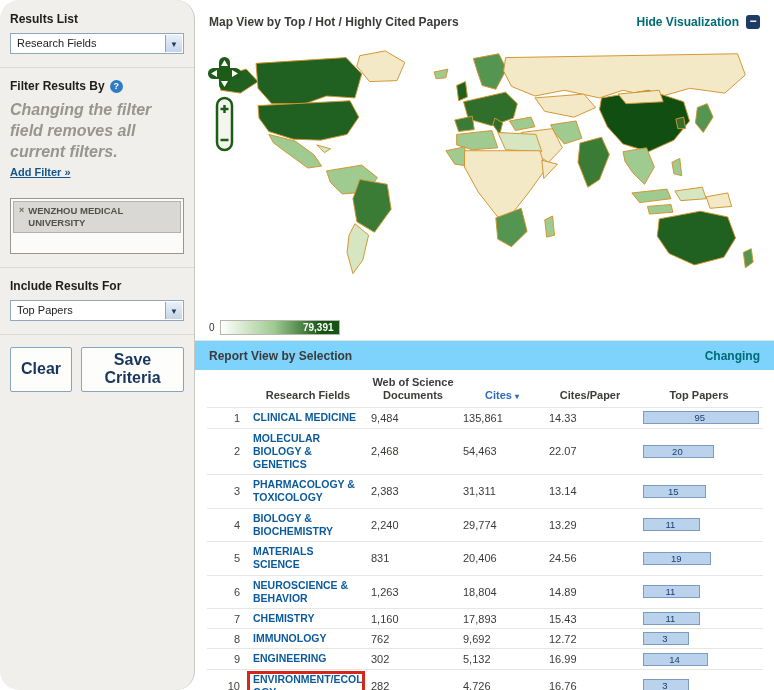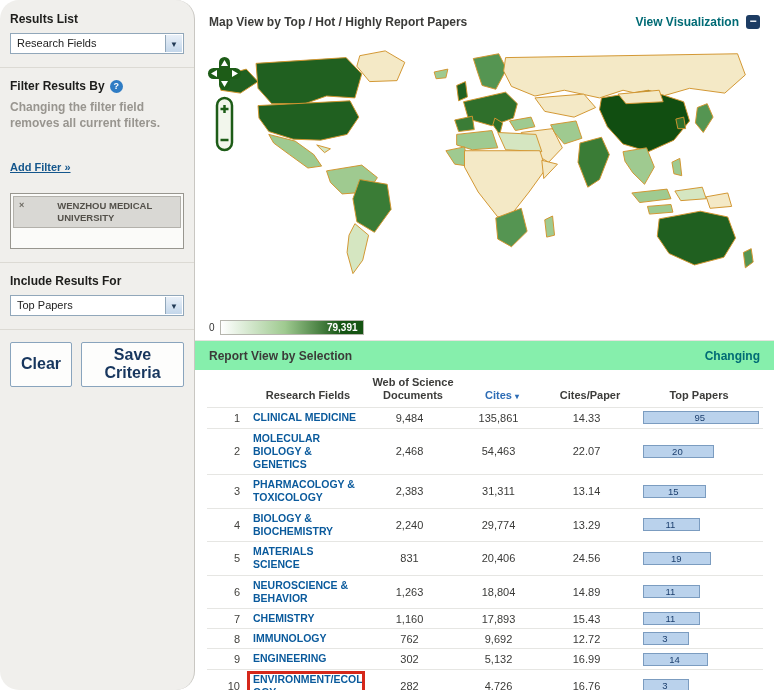--- a/index.html
+++ b/index.html
@@ -27,29 +27,29 @@
     background:linear-gradient(#e9f0f8,#c3d6ea); border-left:1px solid #91a7ba;
     text-align:center; font-size:8px; color:#223a55; line-height:19px;
   }
   .divider { height:1px; background:#dcdad4; margin:13px -10px 11px; }
   .filter-head { display:flex; align-items:center; gap:5px; margin-bottom:7px; }
   .filter-head .t { font-size:12px; font-weight:bold; color:#1d1d1b; }
   .help {
     width:13px; height:13px; border-radius:50%; background:#2f7cc4; color:#fff;
     font-size:9px; font-weight:bold; text-align:center; line-height:13px; cursor:pointer;
   }
-  .note { font-size:12px; font-weight:bold; color:#98958f; line-height:1.3; margin-bottom:26px; }
+  .note { font-size:16px; font-style:italic; font-weight:bold; color:#98958f; line-height:1.3; }
   .addfilter { display:inline-block; font-size:11px; font-weight:bold; color:#14568c; text-decoration:underline; margin-bottom:20px; cursor:pointer; }
   .filter-panel { border:1px solid #98968f; background:#fbfbf9; height:56px; padding:2px; }
   .tag {
     background:#d9d8d4; border:1px solid #b3b1ab; padding:3px 5px;
     font-size:9.5px; font-weight:bold; color:#53504a; display:flex; gap:4px; line-height:1.25;
   }
   .tag .x { color:#6b6861; font-size:9px; cursor:pointer; }
-  .tag .txt { max-width:96px;margin-left:29px; }
+  .tag .txt { max-width:96px; }
   .btn-row { display:flex; gap:9px; margin-top:12px; }
   .btn {
     background:#fdfdfc; border:1px solid #89a4bd; color:#17365e;
     font-size:16px; font-weight:bold; padding:3px 10px 4px; border-radius:2px; cursor:pointer;
   }
 
   
   .main { flex:1; position:relative; background:#fff; }
   .map-header { height:44px; display:flex; align-items:center; justify-content:space-between; padding:0 14px; }
   .map-title { font-size:12px; font-weight:bold; color:#3b3b39; }
@@ -62,43 +62,43 @@
 
   .map-wrap { position:relative; height:296px; }
   .map-svg { position:absolute; left:18px; top:4px; }
   .map-svg polygon { stroke:#d2952e; stroke-width:1; stroke-linejoin:round; }
   .c0{fill:#114e11}.c1{fill:#206020}.c2{fill:#2f6f2b}.c3{fill:#3a7c36}
   .c4{fill:#559552}.c5{fill:#9fca90}.c6{fill:#d5e6c1}.c7{fill:#f4e9c6}
   .map-controls { position:absolute; left:12px; top:12px; }
   .legend { position:absolute; left:14px; bottom:5px; display:flex; align-items:center; gap:5px; }
   .legend .zero { font-size:10px; color:#333; }
   .grad {
-    width:144px; height:15px; position:relative; border:1px solid #b6b6ae;
+    width:120px; height:15px; position:relative; border:1px solid #b6b6ae;
     background:linear-gradient(to right,#ffffff,#9fca90 45%,#155413 85%,#155413);
   }
   .grad span { position:absolute; right:5px; top:1px; font-size:10px; color:#fff; font-weight:bold; }
 
   .report-header {
     height:30px; display:flex; align-items:center; justify-content:space-between;
-    padding:0 14px; background:#86efac; border-top:1px solid #e6e4df;
+    padding:0 14px; background:#7dd3fc; border-top:1px solid #e6e4df;
   }
   .report-title { font-size:12px; font-weight:bold; color:#3b3b39; }
 
   table { border-collapse:collapse; margin-left:12px; width:556px; table-layout:fixed; }
   col.w-rank{width:42px} col.w-field{width:118px} col.w-docs{width:92px}
   col.w-cites{width:86px} col.w-cpp{width:90px} col.w-top{width:128px}
   th { font-size:11px; font-weight:bold; color:#3c3c3a; padding:6px 4px 5px; text-align:center; vertical-align:bottom; line-height:1.2; }
   th.cites-th { color:#2d6cb5; cursor:pointer; }
   th .sort { font-size:8px; margin-left:3px; color:#2d6cb5; }
   td { font-size:11px; color:#3a3a38; padding:3px 4px; border-top:1px solid #e6e6e3; vertical-align:middle; }
   td.rank { text-align:right; padding-right:9px; color:#44433f; }
   td.field { position:relative;margin-top:32px; }
   td.field a { color:#0a5a9c; font-weight:bold; font-size:10.5px; text-decoration:none; line-height:1.26; display:inline-block; cursor:pointer; }
   td.field.env a { word-break:break-all; }
-  td.num { text-align:center; padding-right:11px; }
+  td.num { text-align:left; padding-right:11px; }
   td.top { padding:3px 2px; }
   .bar-wrap { width:118px; margin-left:auto; }
   .bar {
     height:13px; background:#bad2ec; border:1px solid #7b9cc0;
     display:flex; justify-content:center; align-items:center; min-width:13px;
   }
   .bar span { font-size:9.5px; color:#1c3f6e; padding-right:2px; }
   .redbox { position:absolute; left:-2px; top:1px; right:2px; bottom:1px; border:3px solid #d5281b; pointer-events:none; }
 </style>
 </head>
@@ -140,23 +140,23 @@
 
     <div class="btn-row">
       <button class="btn">Clear</button>
       <button class="btn">Save Criteria</button>
     </div>
   </aside>
 
   <main class="main">
 
     <div class="map-header">
-      <span class="map-title">Map View by Top / Hot / Highly Report Papers</span>
+      <span class="map-title">Map View by Top / Hot / Highly Cited Papers</span>
       <span class="hide-wrap">
-        <span class="teal-link">View Visualization</span>
+        <span class="teal-link">Hide Visualization</span>
         <span class="minus-box">−</span>
       </span>
     </div>
 
     <div class="map-wrap">
       <svg class="map-svg" width="548" height="240" viewBox="0 0 560 250" preserveAspectRatio="none">
         <polygon class="c7" points="150,8 176,3 196,15 188,34 160,35 147,19"></polygon>
         <polygon class="c5" points="226,25 240,22 238,31 228,32"></polygon>
         <polygon class="c1" points="6,30 34,22 46,35 28,47 8,44"></polygon>
         <polygon class="c1" points="44,16 136,10 152,27 145,52 116,50 94,58 60,58 46,42"></polygon>

